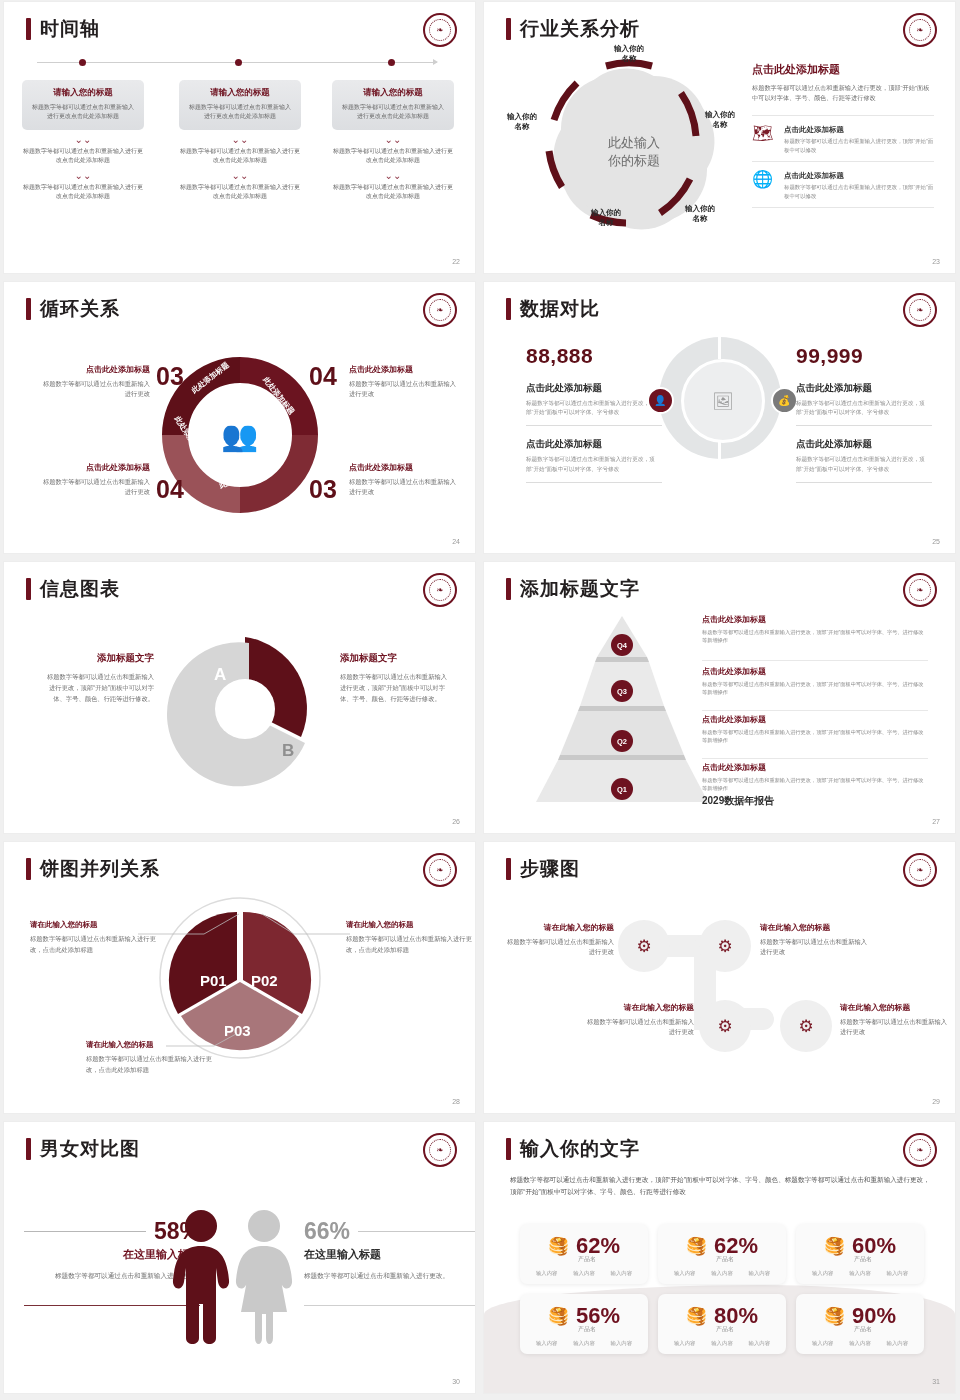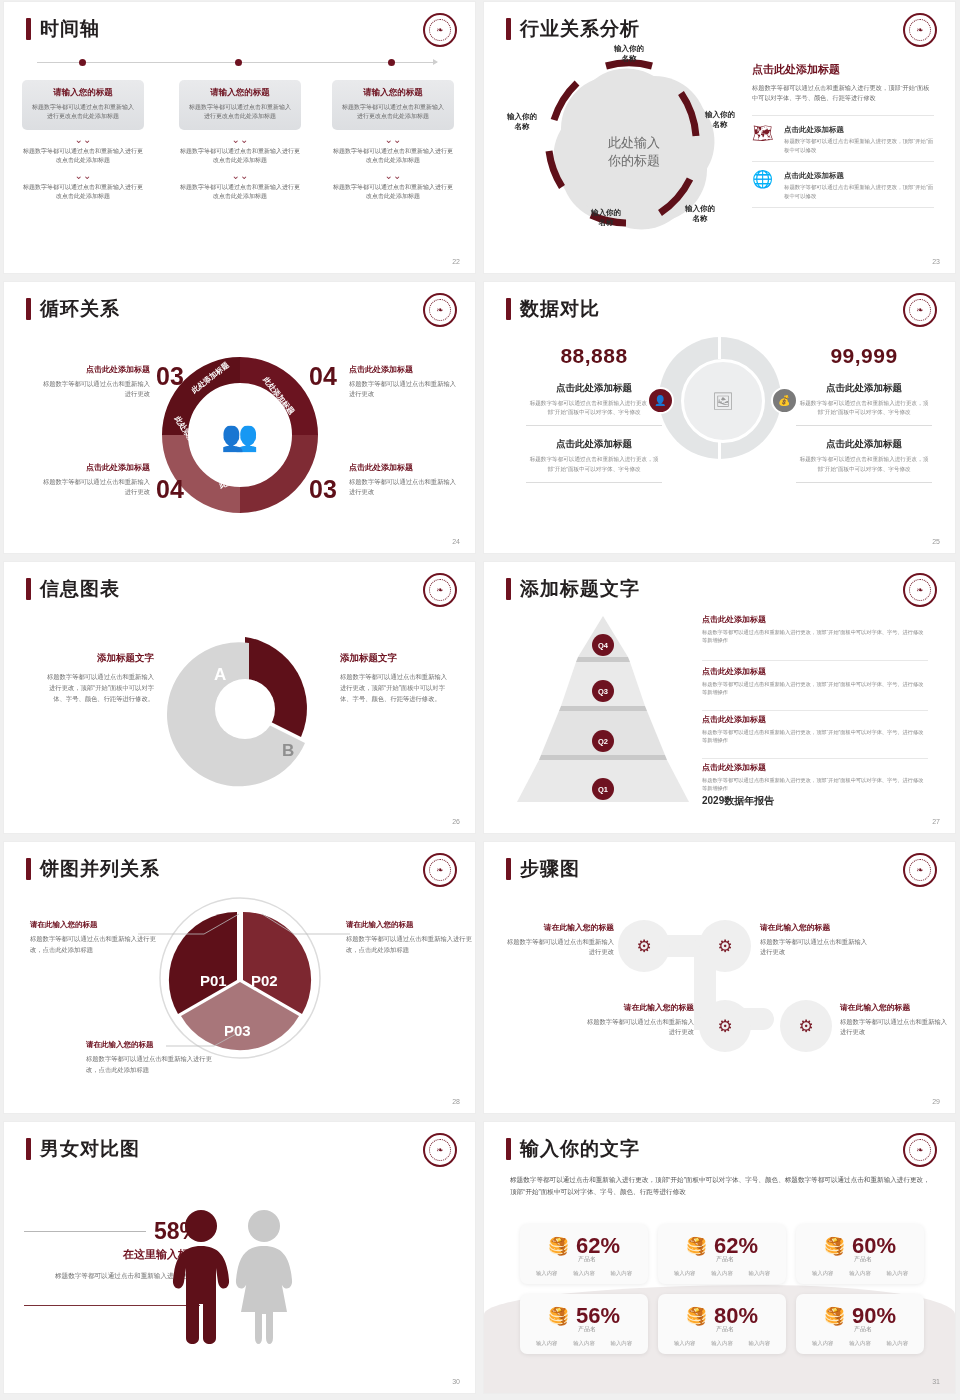--- a/index.html
+++ b/index.html
@@ -58,37 +58,37 @@
   .cyc-hole{position:absolute;left:44px;top:44px;width:88px;height:88px;border-radius:50%;
         background:#fff;display:flex;align-items:center;justify-content:center;
         font-size:30px;color:#cfcfcf;}
   .cyc-lbl{position:absolute;color:#fff;font-size:7.5px;font-weight:bold;white-space:nowrap;}
   .num{font-size:25px;font-weight:bold;color:#5e1019;font-family:"Liberation Sans",sans-serif;}
   .s24blk{position:absolute;width:108px;}
   .s24blk h4{margin:0 0 4px;font-size:8px;color:#6e1220;font-weight:bold;}
   .s24blk p{margin:0;font-size:6.3px;color:#6e6e6e;line-height:1.6;}
   
   .bignum{font-size:21px;font-weight:bold;color:#5e1019;letter-spacing:.5px;}
-  .s25blk{width:136px;text-align:center;}
+  .s25blk{width:136px;}
   .s25blk h4{margin:0 0 4px;font-size:9.5px;color:#2d2d2d;font-weight:bold;}
   .s25blk p{margin:0 0 8px;font-size:5.6px;color:#8c8c8c;line-height:1.65;}
   .s25sep{height:1px;background:#dcdcdc;margin:0 0 12px;}
   .donut25{position:absolute;left:175px;top:55px;width:122px;height:122px;border-radius:50%;
         background:#e3e5e6;}
   .donut25in{position:absolute;left:22px;top:22px;width:78px;height:78px;border-radius:50%;
         background:#edeeef;border:3px solid #fff;display:flex;align-items:center;
         justify-content:center;font-size:17px;color:#9a9a9a;}
   .pill{position:absolute;width:23px;height:23px;border-radius:50%;border:2px solid #fff;
         display:flex;align-items:center;justify-content:center;font-size:10px;color:#fff;}
   
   .s26note{width:112px;}
   .s26note h4{margin:0 0 6px;font-size:9.5px;color:#6e1220;font-weight:bold;}
   .s26note p{margin:0;font-size:6.3px;color:#6e6e6e;line-height:1.75;}
   
-  .pyr{position:absolute;left:32px;top:50px;width:175px;height:185px;}
+  .pyr{position:absolute;left:51px;top:50px;width:175px;height:185px;}
   .qbadge{position:absolute;width:22px;height:22px;border-radius:50%;background:#6e1220;
         color:#fff;font-size:7.5px;font-weight:bold;display:flex;align-items:center;
         justify-content:center;}
   .pyrow{position:absolute;left:218px;width:226px;}
   .pyrow h4{margin:0 0 3px;font-size:8px;color:#6e1220;font-weight:bold;}
   .pyrow p{margin:0;font-size:5.2px;color:#8a8a8a;line-height:1.6;}
   .pyrline{position:absolute;left:218px;width:226px;height:1px;background:#e8e8e8;}
   .pyfoot{position:absolute;left:218px;top:232px;font-size:10px;font-weight:bold;color:#2d2d2d;}
   .s28blk{position:absolute;width:126px;}
   .s28blk h4{margin:0 0 4px;font-size:7.5px;color:#6e1220;font-weight:bold;}
@@ -500,20 +500,29 @@
       <div style="height:1px;background:#7a3038;margin-top:24px"></div>
     </div>
 
     <svg width="130" height="150" style="position:absolute;left:165px;top:86px">
       <circle cx="32" cy="18" r="16" fill="#5e1019"></circle>
       <path d="M32,38 C13,38 6,50 4,72 C3,82 13,84 15,74 L17,60 L17,130 C17,138 30,138 30,130 L30,96 L34,96 L34,130 C34,138 47,138 47,130 L47,60 L49,74 C51,84 61,82 60,72 C58,50 51,38 32,38 Z" fill="#5e1019"></path>
       <circle cx="95" cy="18" r="16" fill="#c9c9c9"></circle>
       <path d="M95,38 C76,38 69,50 67,72 C66,82 76,84 78,74 L80,62 L72,104 L86,104 L86,130 C86,138 93,138 93,130 L93,106 L97,106 L97,130 C97,138 104,138 104,130 L104,104 L118,104 L110,62 L112,74 C114,84 124,82 123,72 C121,50 114,38 95,38 Z" fill="#c9c9c9"></path>
     </svg>
 
+    <div class="s30blk" style="left:300px;top:96px">
+      <div style="display:flex;align-items:center;gap:8px">
+        <span class="pct" style="color:#9a9a9a">66%</span>
+        <span style="flex:1;height:1px;background:#c9c9c9;display:block"></span>
+      </div>
+      <h4 style="color:#2d2d2d">在这里输入标题</h4>
+      <p>标题数字等都可以通过点击和重新输入进行更改。</p>
+      <div style="height:1px;background:#cfcfcf;margin-top:24px"></div>
+    </div>
     <div class="pg">30</div>
   </div>
 
   <div class="slide">
     <div class="wave"></div>
     <div class="s-title">
       <span class="t-bar"></span>
       <span class="t-txt">输入你的文字</span>
     </div>
     <div class="logo">

